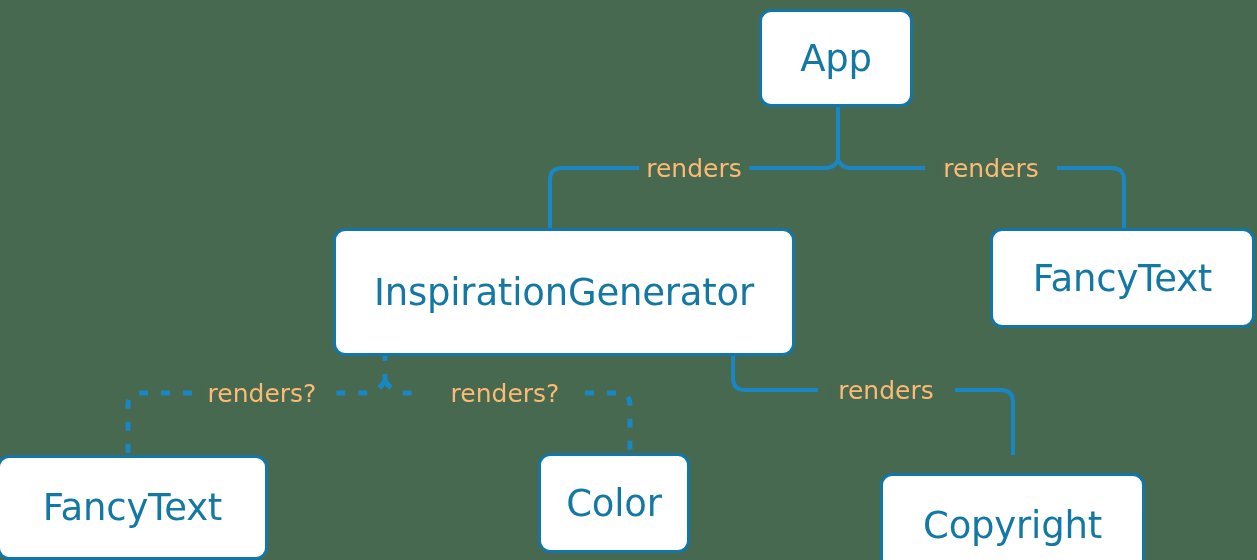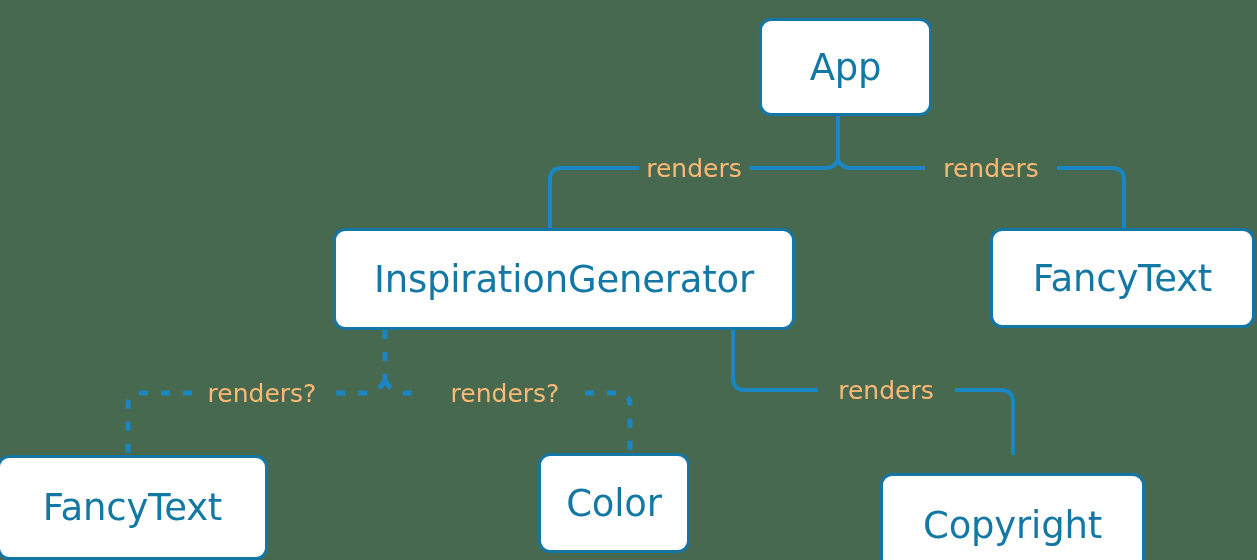--- a/index.html
+++ b/index.html
@@ -78,25 +78,25 @@
   <div class="edge-label" style="left:694px; top:168px;">renders</div>
 
   <div class="edge-label" style="left:991px; top:168px;">renders</div>
 
   <div class="edge-label" style="left:262px; top:393px;">renders?</div>
 
   <div class="edge-label" style="left:505px; top:393px;">renders?</div>
 
   <div class="edge-label" style="left:886px; top:390px;">renders</div>
 
-  <div class="node" style="left:759px; top:18px; width:173px; height:98px;">
+  <div class="node" style="left:759px; top:9px; width:154px; height:98px;">
     <span class="node-label">App</span>
   </div>
 
-  <div class="node" style="left:333px; top:228px; width:462px; height:102px;">
+  <div class="node" style="left:333px; top:228px; width:462px; height:128px;">
     <span class="node-label">InspirationGenerator</span>
   </div>
 
   <div class="node" style="left:990px; top:228px; width:265px; height:100px;">
     <span class="node-label">FancyText</span>
   </div>
 
   <div class="node" style="left:-3px; top:455px; width:271px; height:105px;">
     <span class="node-label">FancyText</span>
   </div>

